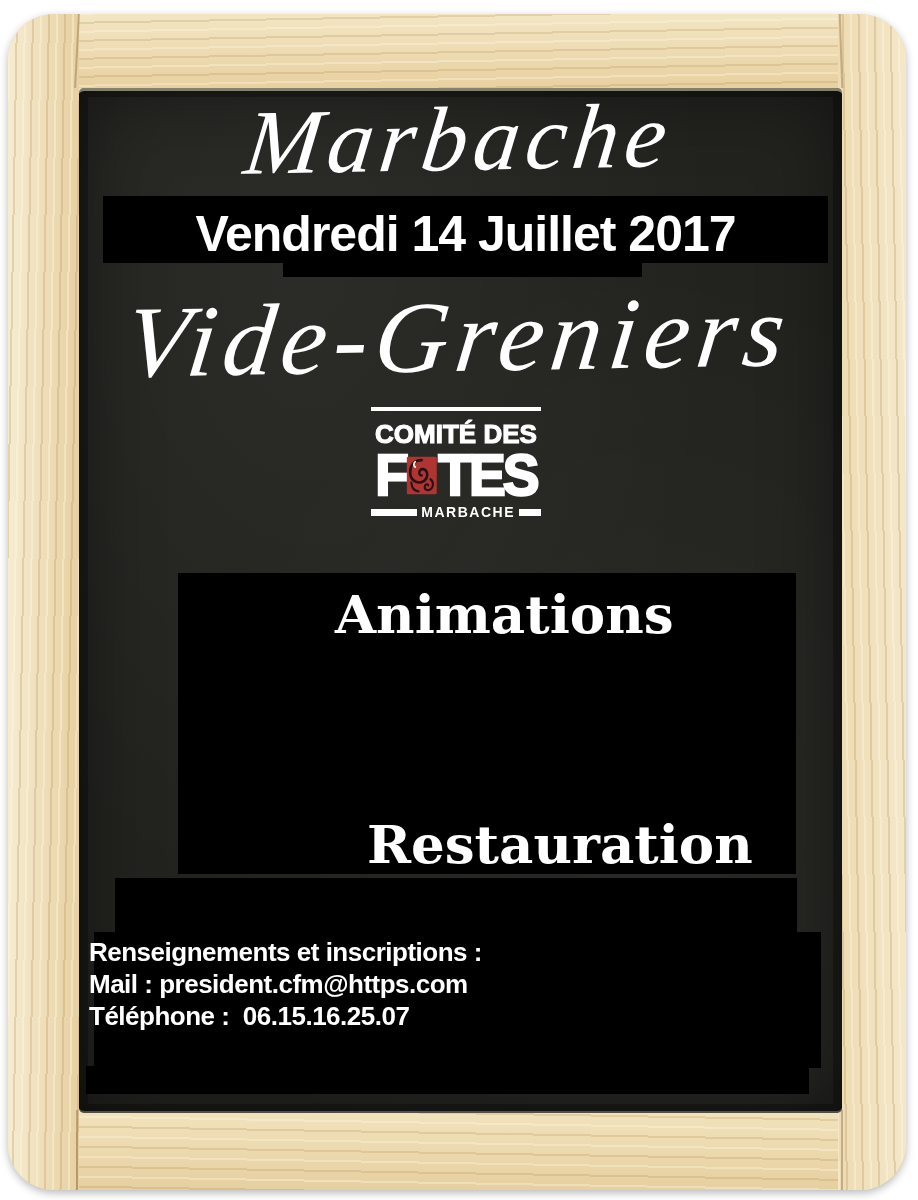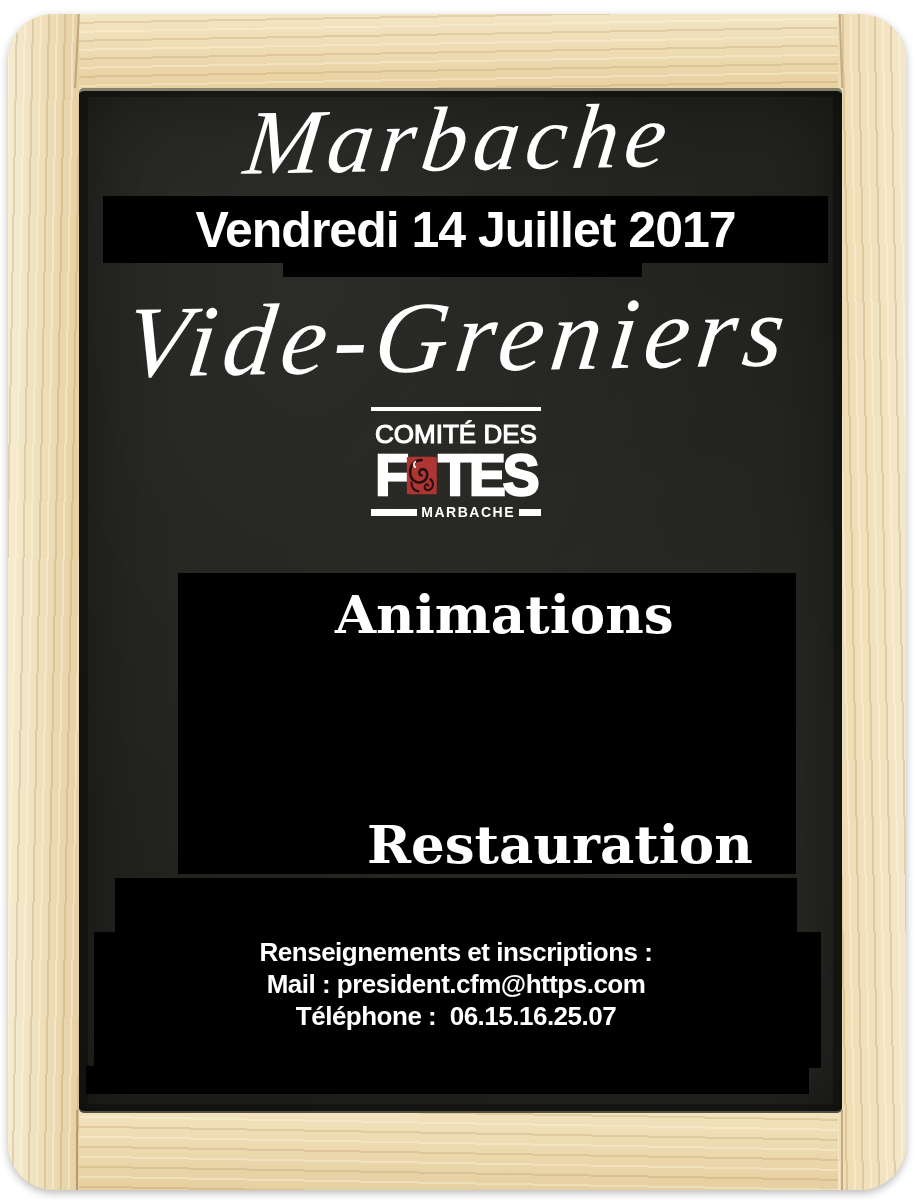--- a/index.html
+++ b/index.html
@@ -55,48 +55,48 @@
   
   .abs{position:absolute;}
   .script{
     color:#fff;font-family:"Liberation Serif", serif;font-style:italic;
     transform:skewX(-8deg) rotate(-1deg);white-space:nowrap;
   }
   .title-script{left:0;top:86px;width:918px;text-align:center;font-size:92px;letter-spacing:6px;}
   .event-script{left:0;top:278px;width:918px;text-align:center;font-size:102px;letter-spacing:7px;}
   .black-rect{background:#000;}
   .date-band{left:103px;top:196px;width:725px;height:67px;
-    display:flex;align-items:center;justify-content:center;}
+    display:flex;align-items:flex-end;justify-content:center;}
   .date-band-text{color:#fff;font-weight:bold;font-size:50px;letter-spacing:-1px;white-space:nowrap;}
   .date-sliver{left:283px;top:262px;width:359px;height:15px;}
   
   .logo{left:371px;top:407px;width:170px;}
   .logo-bar-top{height:4px;background:#fff;margin-bottom:8px;}
-  .logo-line1{color:#fff;font-weight:normal;font-size:26px;letter-spacing:0px;
+  .logo-line1{color:#fff;font-weight:bold;font-size:26px;letter-spacing:0px;
     -webkit-text-stroke:1.1px #fff;text-align:center;white-space:nowrap;}
   .logo-row2{display:flex;align-items:center;justify-content:center;margin-top:1px;transform:scaleX(.95);}
   .logo-big{color:#fff;font-weight:bold;font-size:58px;line-height:48px;
     -webkit-text-stroke:2.4px #fff;letter-spacing:-3px;white-space:nowrap;}
   .swirl{width:38px;height:45px;margin:0 1px;display:block;}
   .logo-row3{display:flex;align-items:center;margin-top:5px;}
   .logo-bar-left{width:76px;height:7px;background:#fff;}
   .logo-town{color:#fff;font-weight:bold;font-size:14px;letter-spacing:1.5px;margin:0 4px;white-space:nowrap;}
   .logo-bar-right{width:22px;height:7px;background:#fff;flex:0 0 auto;}
   
   .features{left:178px;top:573px;width:618px;height:301px;}
   .feature{position:absolute;left:157px;color:#fff;
     font-family:"DejaVu Serif", serif;font-weight:bold;font-size:53px;white-space:nowrap;}
   .feature-0{top:10px;}
   .feature-1{top:125px;}
   .feature-2{top:240px;margin-left:32px;}
   
   .contact-a{left:115px;top:878px;width:682px;height:56px;}
   .contact-b{left:94px;top:932px;width:727px;height:136px;}
   .contact-c{left:86px;top:1066px;width:723px;height:28px;}
-  .contact-text{left:96px;top:936px;width:720px;text-align:center;}
+  .contact-text{left:89px;top:936px;width:720px;}
   .contact-line{color:#fff;font-weight:bold;font-size:26px;line-height:32px;
     letter-spacing:-0.5px;white-space:pre;}
 </style>
 </head>
 <body>
 
 <div class="canvas">
 
   <div class="frame">
     <div class="rail rail-top"></div>

